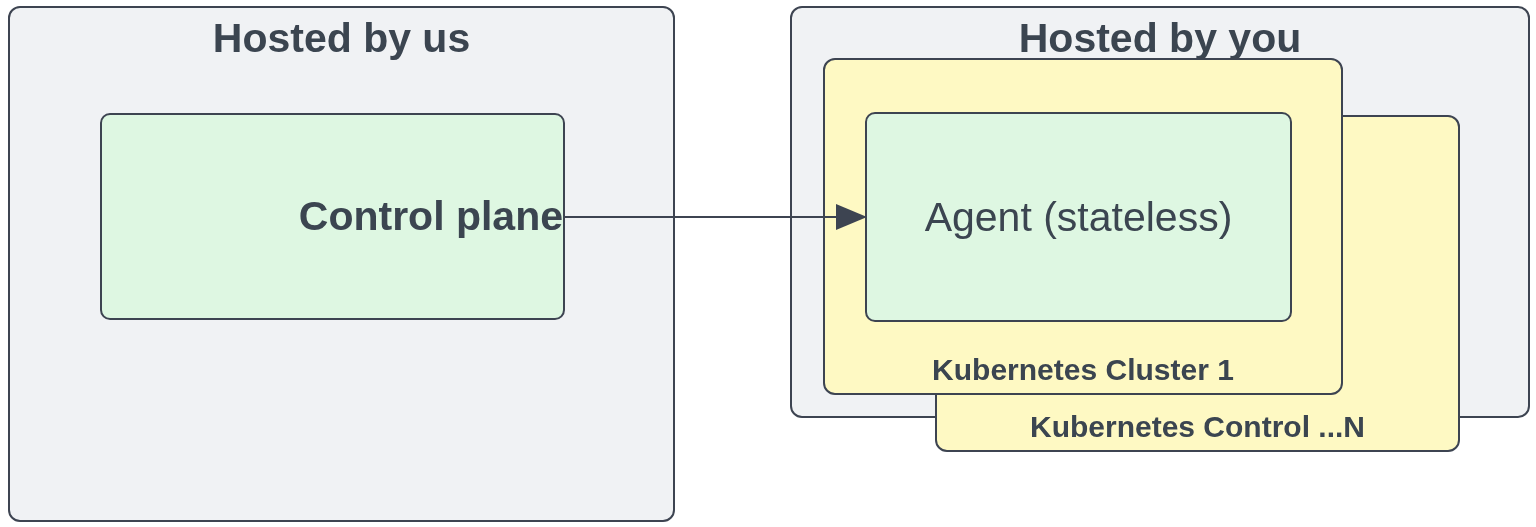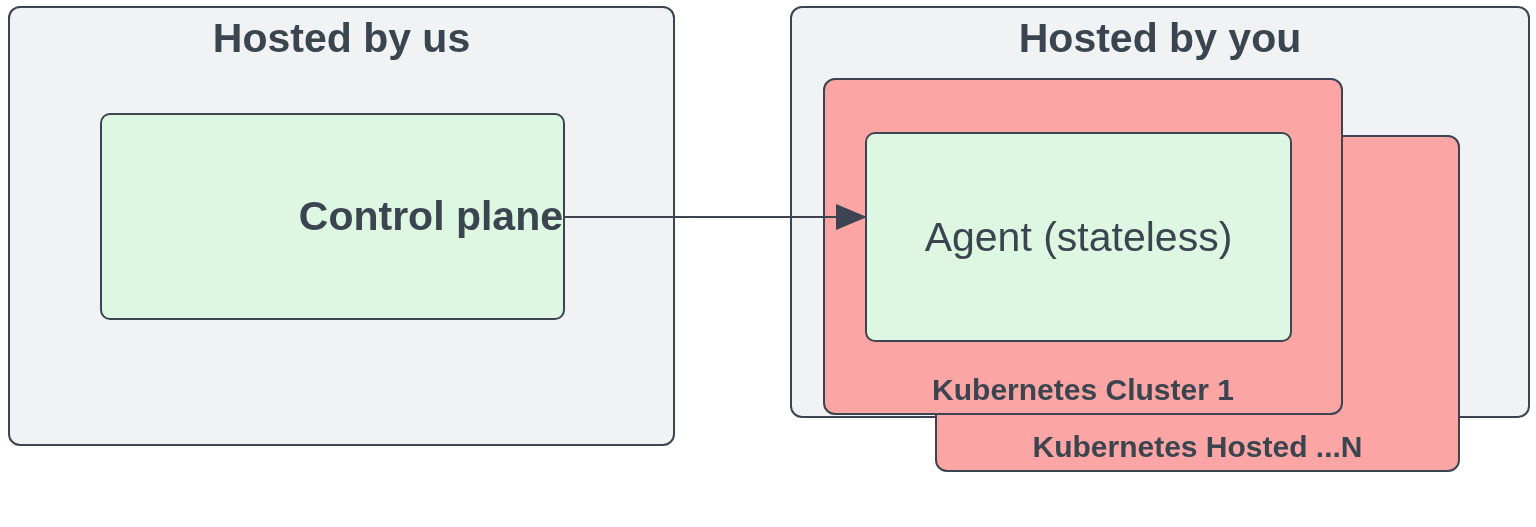--- a/index.html
+++ b/index.html
@@ -32,21 +32,21 @@
     line-height: 48px;
     text-align: center;
     font-size: 41px;
     font-weight: bold;
     white-space: nowrap;
   }
   #hosted-by-us {
     left: 8px;
     top: 6px;
     width: 667px;
-    height: 440px;
+    height: 516px;
   }
   #hosted-by-you {
     left: 790px;
     top: 6px;
     width: 740px;
     height: 412px;
   }
   .green-node {
     position: absolute;
     box-sizing: border-box;
@@ -63,24 +63,23 @@
     left: 90px;
     top: 105px;
     width: 465px;
     height: 207px;
     font-weight: bold;
     justify-content: flex-end;
   }
   .cluster {
     position: absolute;
     box-sizing: border-box;
-    background: #fca5a5;
+    background: #fef9c3;
     border: 2px solid #3d4451;
     border-radius: 12px;
-    margin-top: 20px;
   }
   #cluster-n {
     left: 143px;
     top: 107px;
     width: 525px;
     height: 337px;
   }
   #cluster-1 {
     left: 31px;
     top: 50px;
@@ -122,21 +121,21 @@
     <div class="container-title">Hosted by us</div>
     <div class="green-node" id="control-plane">
       <span>Control plane</span>
     </div>
   </div>
 
   <div class="container" id="hosted-by-you">
     <div class="container-title">Hosted by you</div>
 
     <div class="cluster" id="cluster-n">
-      <div class="cluster-label">Kubernetes Hosted ...N</div>
+      <div class="cluster-label">Kubernetes Control ...N</div>
     </div>
 
     <div class="cluster" id="cluster-1">
       <div class="green-node" id="agent">
         <span>Agent (stateless)</span>
       </div>
       <div class="cluster-label">Kubernetes Cluster 1</div>
     </div>
   </div>
 

